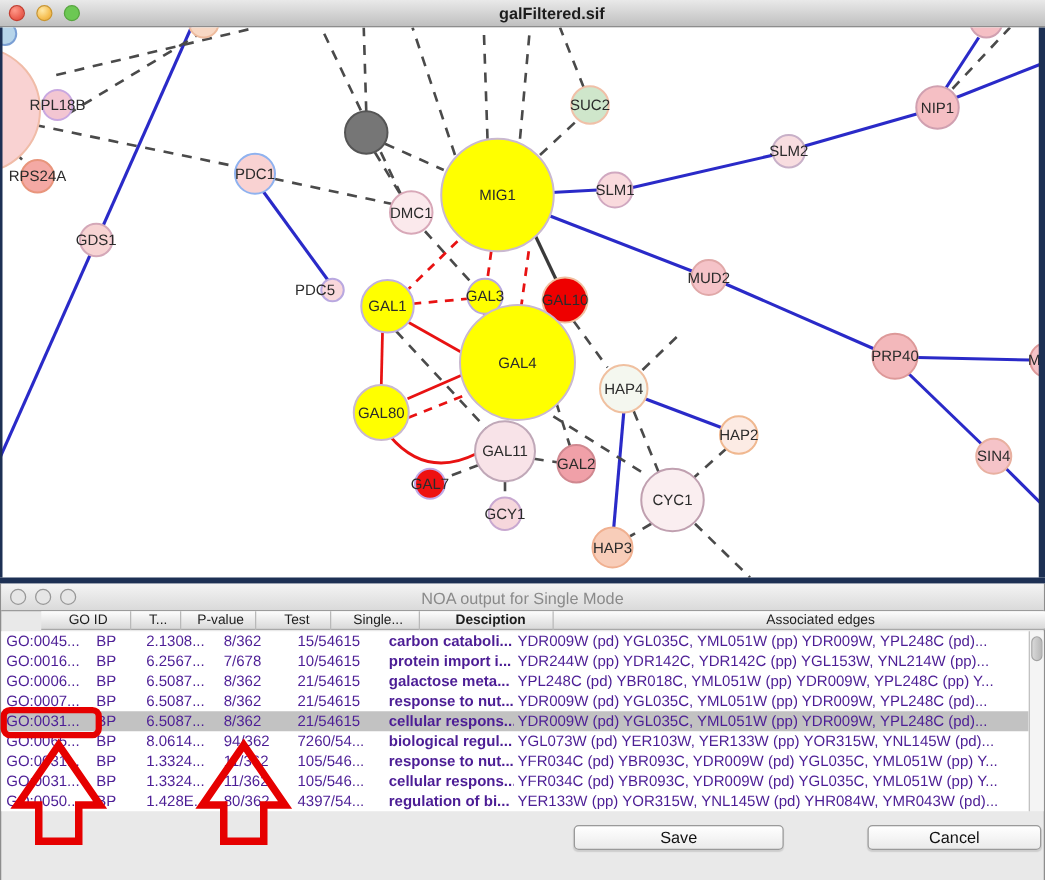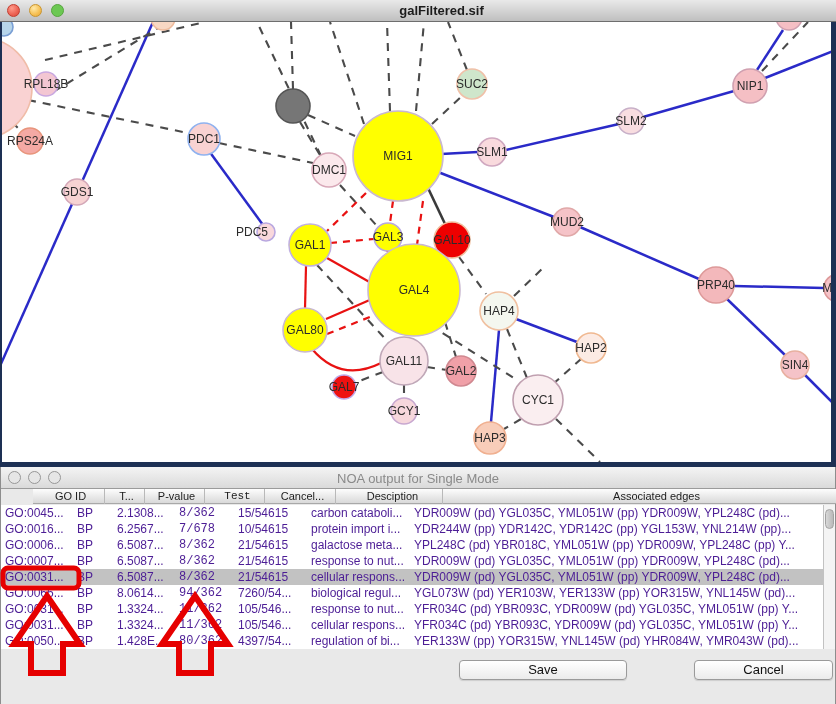--- a/index.html
+++ b/index.html
@@ -43,22 +43,22 @@
   .thead{position:absolute;left:0;top:22px;width:834px;height:15px;
     background:linear-gradient(#fdfdfd,#d9d9d9);border-bottom:1px solid #a8a8a8;box-sizing:border-box;
     display:flex;font-size:11px;color:#1d1d1d;margin-left:32px;}
   .thcell{height:15px;line-height:14px;text-align:center;border-right:1px solid #b9b9b9;
     box-sizing:border-box;overflow:hidden;white-space:nowrap;}
   .rows{position:absolute;left:0;top:38px;width:822px;height:144px;background:#fff;overflow:hidden;}
   .trow{display:flex;height:16px;line-height:16px;font-size:12px;color:#4c1d95;white-space:nowrap;}
   .trow.selected{background:#c2c2c2;}
   .tcell{overflow:hidden;white-space:nowrap;box-sizing:border-box;}
   .c0{width:72px;padding-left:4px;} .c1{width:40px;padding-left:4px;}
-  .c2{width:60px;padding-left:4px;} .c3{width:60px;padding-left:6px;font-family:Liberation Mono, monospace;}
-  .c4{width:71px;padding-left:5px;} .c5{width:107px;padding-left:7px;}
+  .c2{width:60px;padding-left:4px;} .c3{width:60px;padding-left:6px;}
+  .c4{width:71px;padding-left:5px;} .c5{width:107px;padding-left:7px;font-weight:bold;}
   .c6{width:410px;padding-left:3px;}
 
   .vscroll{position:absolute;left:822px;top:38px;width:12px;height:144px;background:#f4f4f4;
     border-left:1px solid #c2c2c2;box-sizing:border-box;}
   .vthumb{position:absolute;left:1px;top:4px;width:9px;height:20px;border-radius:5px;
     background:linear-gradient(90deg,#d8d8d8,#b9b9b9);border:1px solid #a2a2a2;box-sizing:border-box;}
 
   .btnrow{position:absolute;left:0;top:182px;width:834px;height:55px;}
   .mac-btn{position:absolute;height:20px;border-radius:4px;border:1px solid #9a9a9a;
     background:linear-gradient(#ffffff,#ebebeb);font-size:13px;color:#111;text-align:center;
@@ -273,21 +273,21 @@
     <div class="tl hollow h2"></div>
     <div class="tl hollow h3"></div>
     <div class="title">NOA output for Single Mode</div>
   </div>
 
   <div class="thead">
     <div class="thcell c0">GO ID</div>
     <div class="thcell c1">T...</div>
     <div class="thcell c2">P-value</div>
     <div class="thcell c3">Test</div>
-    <div class="thcell c4">Cancel...</div>
+    <div class="thcell c4">Single...</div>
     <div class="thcell c5">Desciption</div>
     <div class="thcell c6" style="border-right:none;flex:1;">Associated edges</div>
   </div>
 
   <div class="rows" id="rows">
       <div class="trow">
         <div class="tcell c0">GO:0045...</div>
         <div class="tcell c1">BP</div>
         <div class="tcell c2">2.1308...</div>
         <div class="tcell c3">8/362</div>

